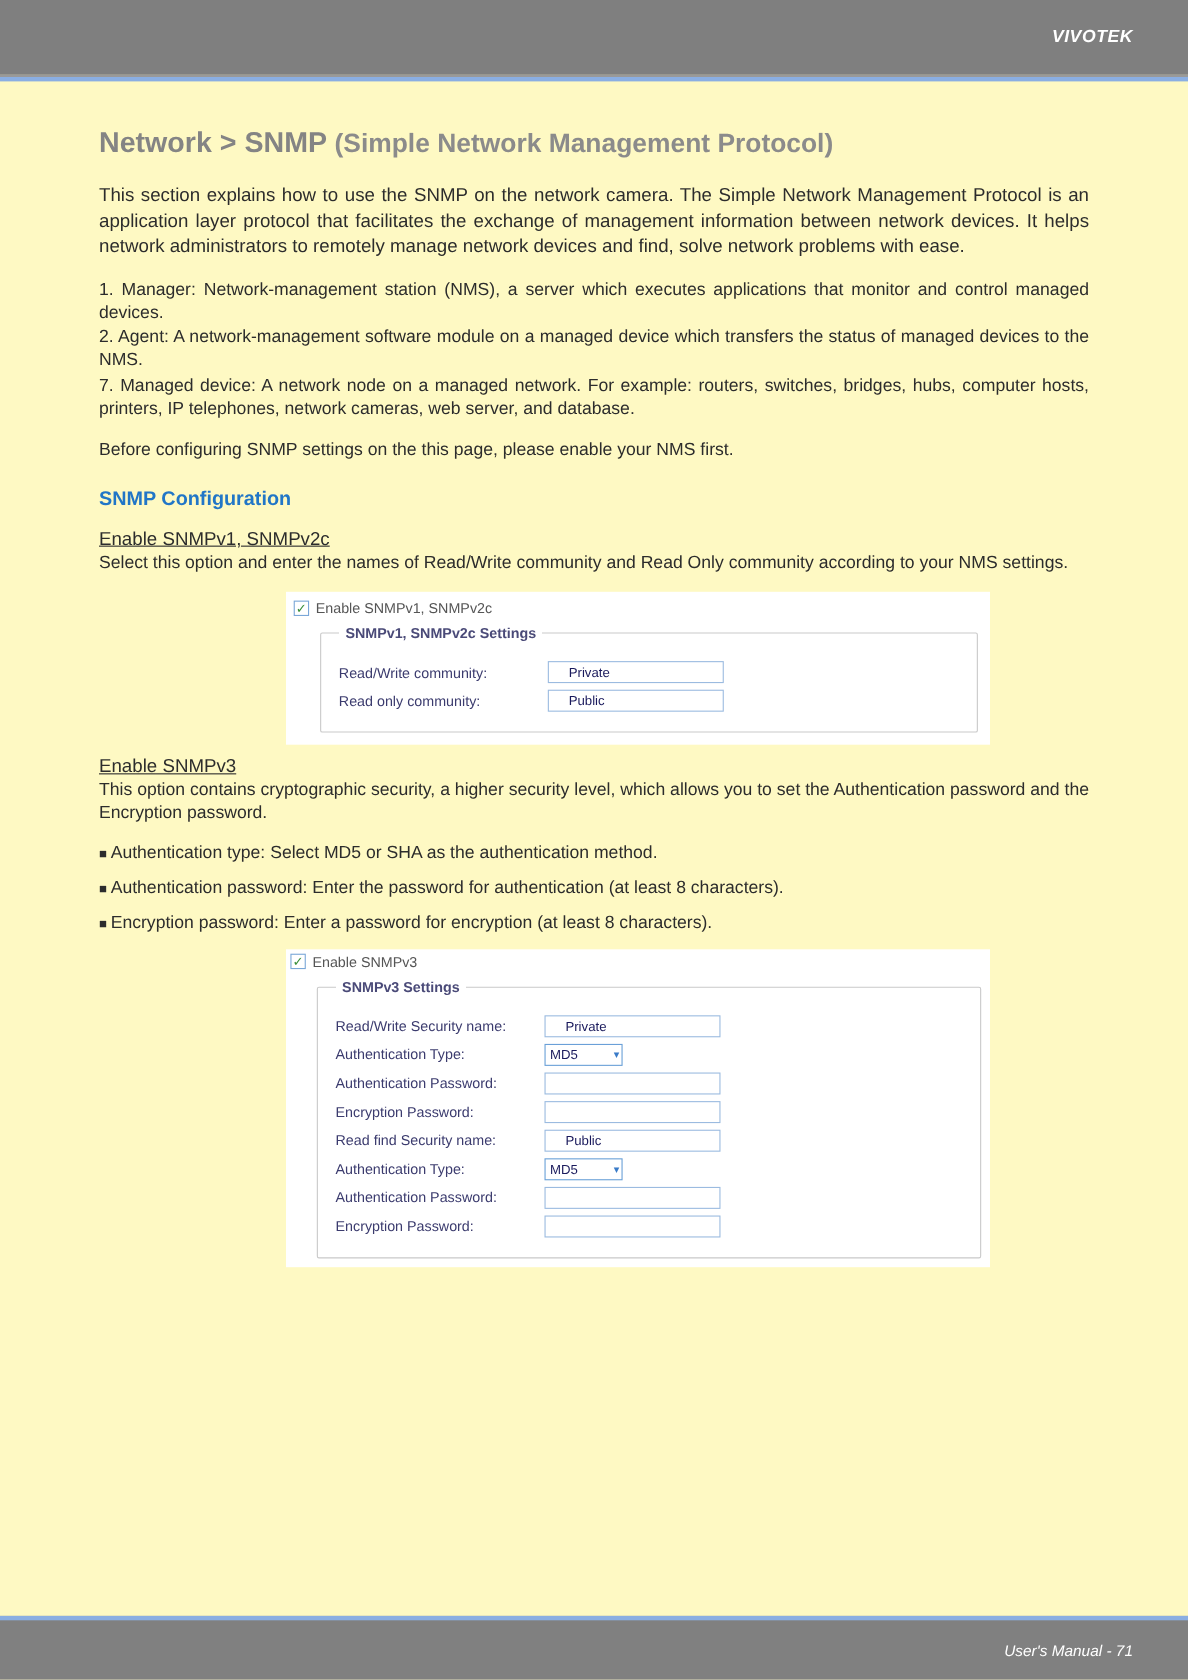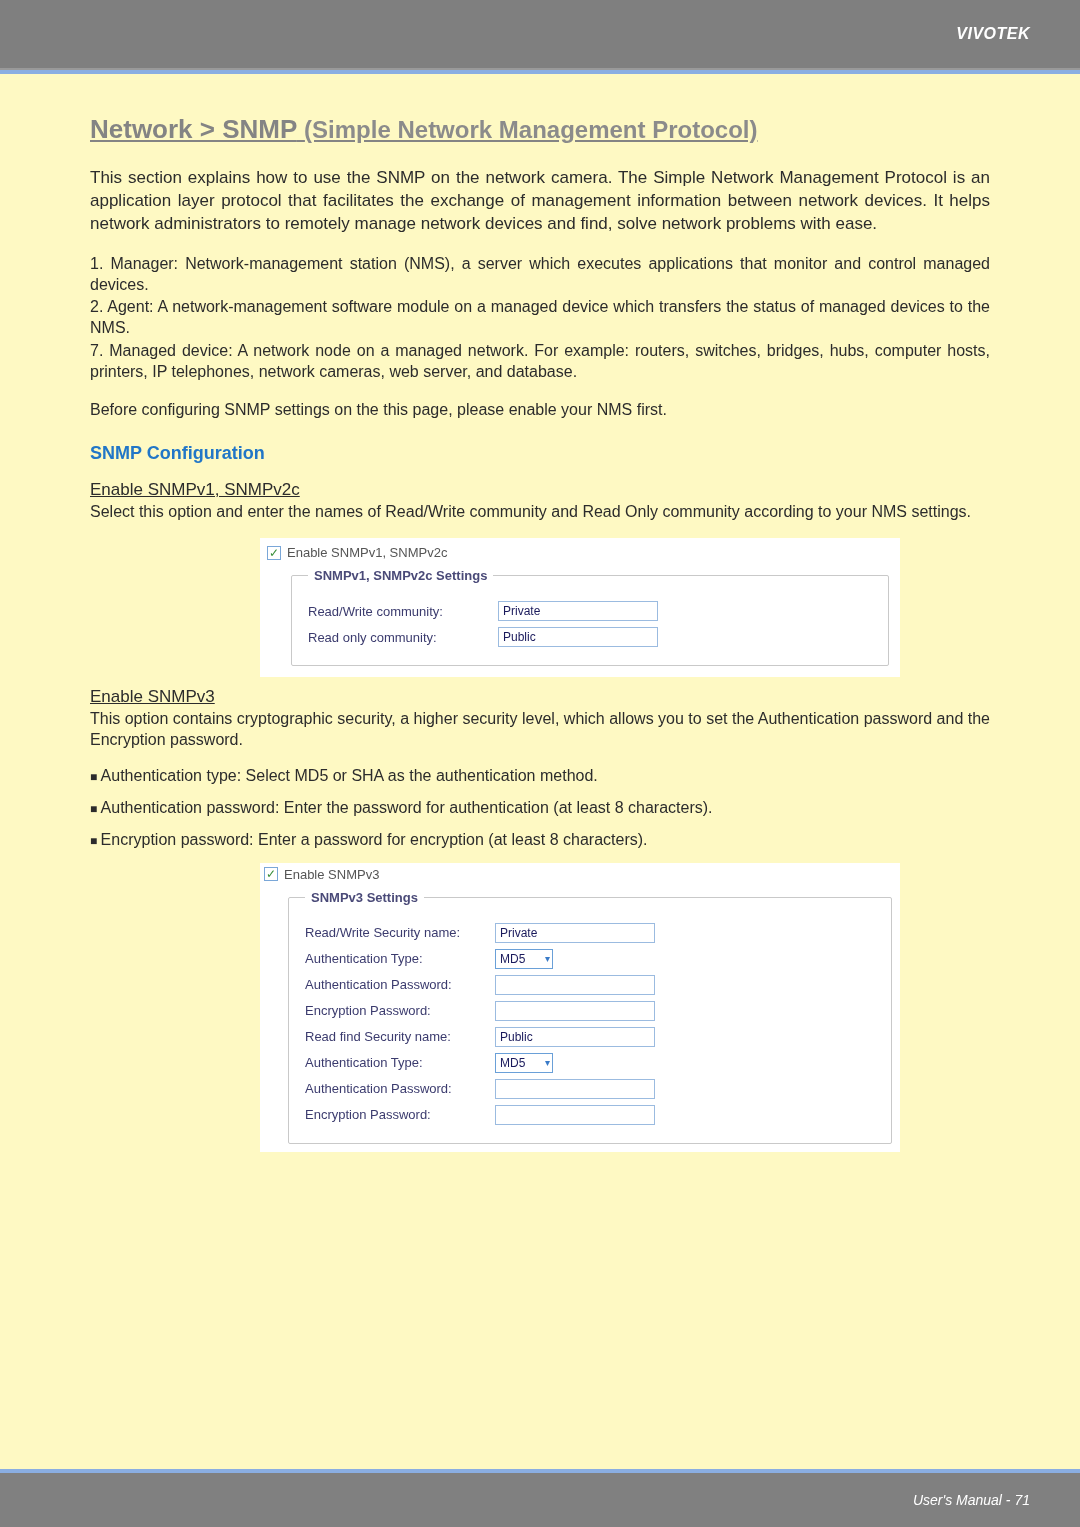--- a/index.html
+++ b/index.html
@@ -36,21 +36,20 @@
     background: #8aaee2;
   }
   .content {
     padding: 40px 90px 80px 90px;
   }
   h1.page-title {
     font-size: 26px;
     color: #848484;
     font-weight: bold;
     margin-bottom: 22px;
-    text-decoration: underline;
   }
   h1.page-title .sub {
     font-size: 24px;
     color: #8b8b8b;
     font-weight: bold;
   }
   p.intro {
     font-size: 17px;
     line-height: 1.35;
     text-align: justify;
@@ -142,28 +141,28 @@
     width: 190px;
     font-size: 13px;
     color: #3b3b6e;
   }
   .text-input {
     border: 1px solid #9bbbe0;
     background: #fff;
     height: 20px;
     width: 160px;
     font-size: 12px;
-    padding: 1px 4px;
+    padding: 1px 18px;
     color: #1a1a5c;
   }
   .select-box {
     border: 1px solid #6aa0d8;
     background: #fff;
     height: 20px;
-    width: 58px;
+    width: 71px;
     font-size: 12px;
     color: #1a1a5c;
     display: inline-flex;
     align-items: center;
     justify-content: space-between;
     padding: 0 2px 0 4px;
   }
   .select-box .arrow {
     color: #3a7bc8;
     font-size: 10px;

